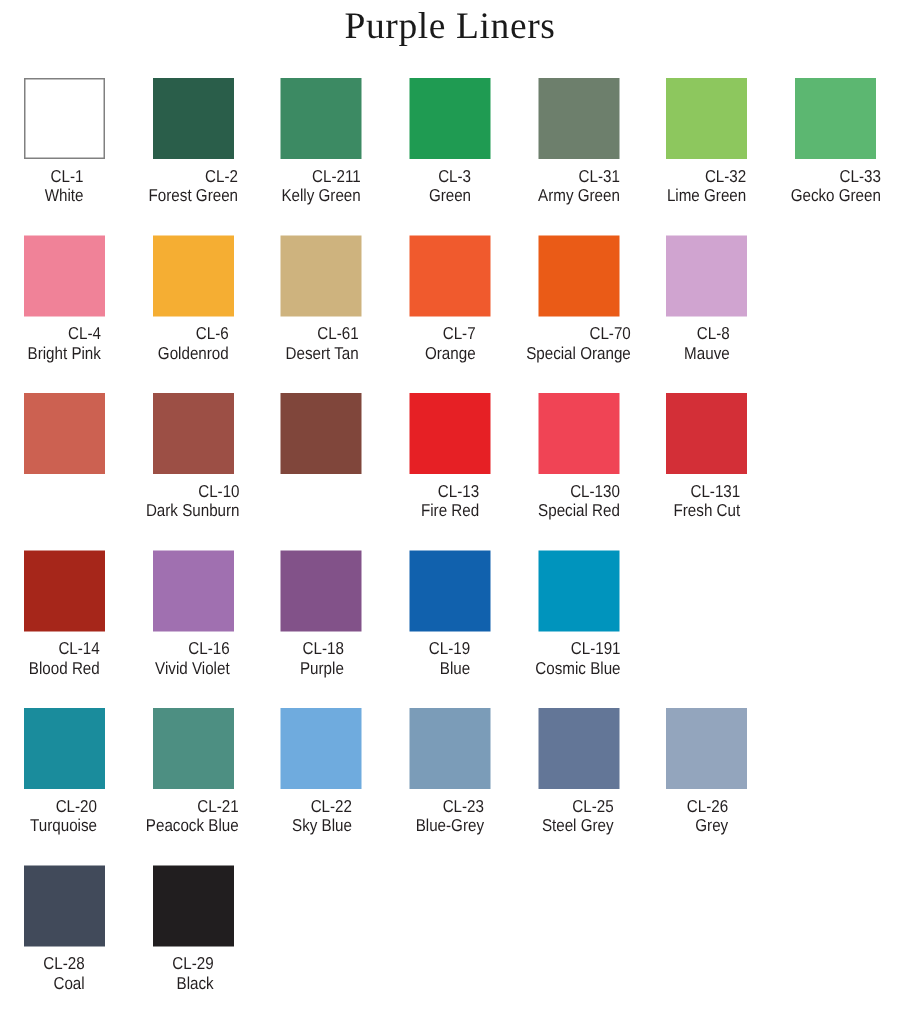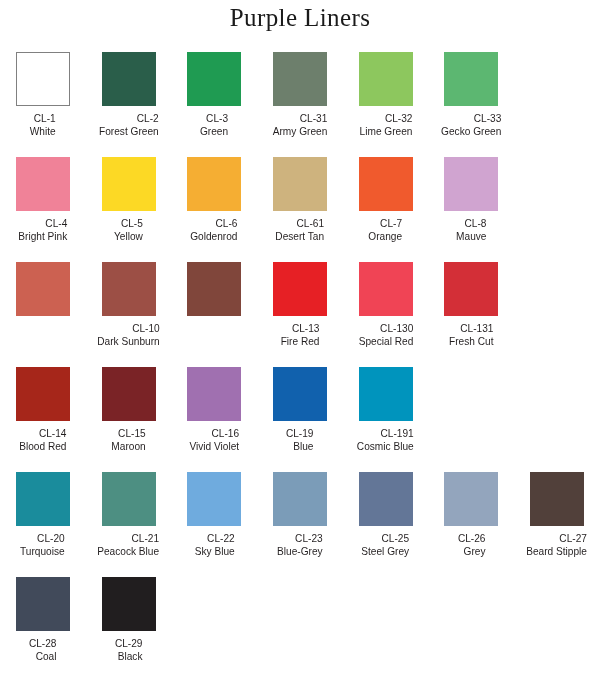--- a/index.html
+++ b/index.html
@@ -93,20 +93,27 @@
           </div>
         </div>
         <div class="cell">
           <div class="swatch" style="background: rgb(42, 94, 74);"></div>
           <div class="labels">
             <span class="code">CL-2</span>
             <span class="name">Forest Green</span>
           </div>
         </div>
         <div class="cell">
+          <div class="swatch" style="background: rgb(60, 138, 99);"></div>
+          <div class="labels">
+            <span class="code">CL-211</span>
+            <span class="name">Kelly Green</span>
+          </div>
+        </div>
+        <div class="cell">
           <div class="swatch" style="background: rgb(31, 155, 82);"></div>
           <div class="labels">
             <span class="code">CL-3</span>
             <span class="name">Green</span>
           </div>
         </div>
         <div class="cell">
           <div class="swatch" style="background: rgb(109, 127, 108);"></div>
           <div class="labels">
             <span class="code">CL-31</span>
@@ -130,27 +137,20 @@
       </div>
       <div class="row">
         <div class="cell">
           <div class="swatch" style="background: rgb(240, 130, 152);"></div>
           <div class="labels">
             <span class="code">CL-4</span>
             <span class="name">Bright Pink</span>
           </div>
         </div>
         <div class="cell">
-          <div class="swatch" style="background: rgb(252, 217, 37);"></div>
-          <div class="labels">
-            <span class="code">CL-5</span>
-            <span class="name">Yellow</span>
-          </div>
-        </div>
-        <div class="cell">
           <div class="swatch" style="background: rgb(245, 174, 51);"></div>
           <div class="labels">
             <span class="code">CL-6</span>
             <span class="name">Goldenrod</span>
           </div>
         </div>
         <div class="cell">
           <div class="swatch" style="background: rgb(206, 179, 126);"></div>
           <div class="labels">
             <span class="code">CL-61</span>
@@ -158,20 +158,27 @@
           </div>
         </div>
         <div class="cell">
           <div class="swatch" style="background: rgb(240, 90, 45);"></div>
           <div class="labels">
             <span class="code">CL-7</span>
             <span class="name">Orange</span>
           </div>
         </div>
         <div class="cell">
+          <div class="swatch" style="background: rgb(234, 91, 23);"></div>
+          <div class="labels">
+            <span class="code">CL-70</span>
+            <span class="name">Special Orange</span>
+          </div>
+        </div>
+        <div class="cell">
           <div class="swatch" style="background: rgb(208, 164, 208);"></div>
           <div class="labels">
             <span class="code">CL-8</span>
             <span class="name">Mauve</span>
           </div>
         </div>
       </div>
       <div class="row">
         <div class="cell">
           <div class="swatch" style="background: rgb(204, 97, 81);"></div>
@@ -210,34 +217,34 @@
       </div>
       <div class="row">
         <div class="cell">
           <div class="swatch" style="background: rgb(166, 38, 26);"></div>
           <div class="labels">
             <span class="code">CL-14</span>
             <span class="name">Blood Red</span>
           </div>
         </div>
         <div class="cell">
-          <div class="swatch" style="background: rgb(122, 35, 38);"></div>
-          <div class="labels">
-            <span class="code">CL-15</span>
-            <span class="name">Maroon</span>
-          </div>
-        </div>
-        <div class="cell">
           <div class="swatch" style="background: rgb(160, 112, 176);"></div>
           <div class="labels">
             <span class="code">CL-16</span>
             <span class="name">Vivid Violet</span>
           </div>
         </div>
         <div class="cell">
+          <div class="swatch" style="background: rgb(130, 82, 137);"></div>
+          <div class="labels">
+            <span class="code">CL-18</span>
+            <span class="name">Purple</span>
+          </div>
+        </div>
+        <div class="cell">
           <div class="swatch" style="background: rgb(17, 97, 173);"></div>
           <div class="labels">
             <span class="code">CL-19</span>
             <span class="name">Blue</span>
           </div>
         </div>
         <div class="cell">
           <div class="swatch" style="background: rgb(0, 148, 189);"></div>
           <div class="labels">
             <span class="code">CL-191</span>
@@ -281,27 +288,20 @@
             <span class="name">Steel Grey</span>
           </div>
         </div>
         <div class="cell">
           <div class="swatch" style="background: rgb(147, 165, 189);"></div>
           <div class="labels">
             <span class="code">CL-26</span>
             <span class="name">Grey</span>
           </div>
         </div>
-        <div class="cell">
-          <div class="swatch" style="background: rgb(81, 64, 58);"></div>
-          <div class="labels">
-            <span class="code">CL-27</span>
-            <span class="name">Beard Stipple</span>
-          </div>
-        </div>
       </div>
       <div class="row">
         <div class="cell">
           <div class="swatch" style="background: rgb(65, 74, 90);"></div>
           <div class="labels">
             <span class="code">CL-28</span>
             <span class="name">Coal</span>
           </div>
         </div>
         <div class="cell">

